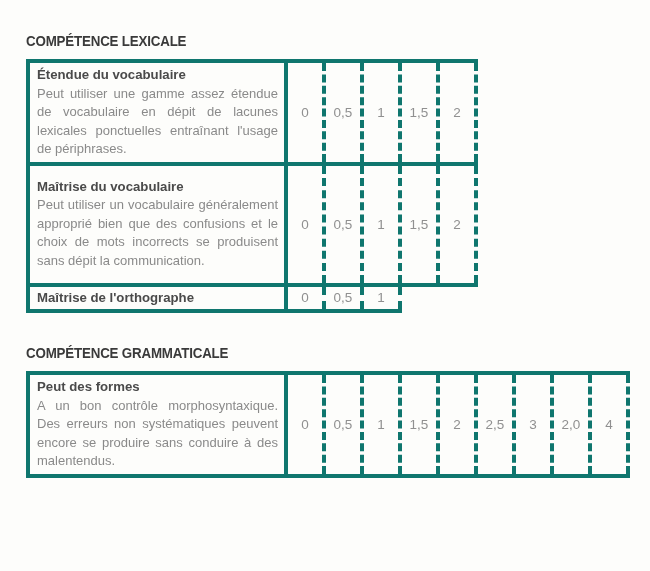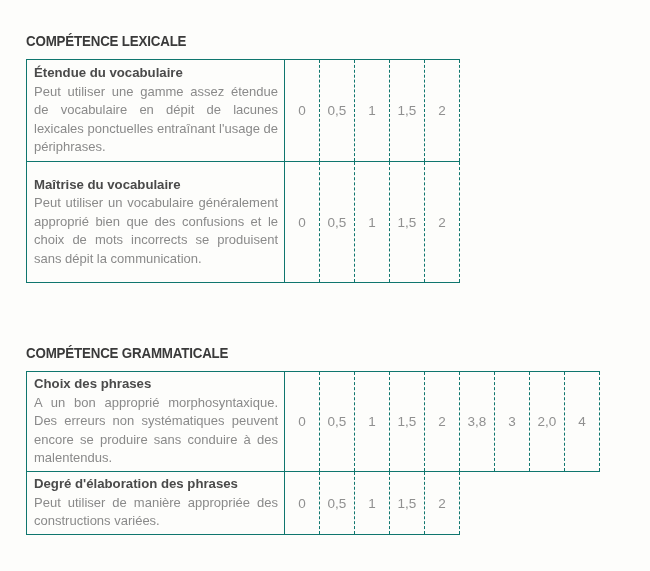--- a/index.html
+++ b/index.html
@@ -19,21 +19,21 @@
     transform: scaleX(0.92);
     transform-origin: left center;
   }
   table.grid {
     position: absolute;
     left: 26px;
     border-collapse: collapse;
     table-layout: fixed;
   }
   table.grid td {
-    border: 1px solid #0f766e;
+    border: 4px solid #0f766e;
     padding: 0;
     vertical-align: middle;
   }
   td.crit {
     width: 258px;
     padding: 3px 6px 3px 7px !important;
     font-size: 13px;
     line-height: 18.5px;
     color: #8a8a8a;
     text-align: justify;
@@ -80,51 +80,46 @@
     <td class="crit">
       <span class="name">Maîtrise du vocabulaire</span>
       <span>Peut utiliser un vocabulaire généralement approprié bien que des confusions et le choix de mots incorrects se produisent sans dépit la communication.</span>
     </td>
     <td class="score">0</td>
     <td class="score">0,5</td>
     <td class="score">1</td>
     <td class="score">1,5</td>
     <td class="score">2</td>
   </tr>
+  <tr style="height:23px;">
+    <td class="crit single">
+      <span class="name">Maîtrise de l'orthographe</span>
+    </td>
+    <td class="score">0</td>
+    <td class="score">0,5</td>
+    <td class="score">1</td>
+    <td class="empty"></td>
+    <td class="empty"></td>
+  </tr>
 </tbody>
   </table>
 
 <div class="section-title" style="top:345px;">COMPÉTENCE GRAMMATICALE</div>
 
 <table class="grid" style="top:371px;">
   <tbody>
       <tr style="height:100px;">
     <td class="crit">
-      <span class="name">Choix des phrases</span>
-      <span>A un bon approprié morphosyntaxique. Des erreurs non systématiques peuvent encore se produire sans conduire à des malentendus.</span>
+      <span class="name">Peut des formes</span>
+      <span>A un bon contrôle morphosyntaxique. Des erreurs non systématiques peuvent encore se produire sans conduire à des malentendus.</span>
     </td>
     <td class="score">0</td>
     <td class="score">0,5</td>
     <td class="score">1</td>
     <td class="score">1,5</td>
     <td class="score">2</td>
-    <td class="score">3,8</td>
+    <td class="score">2,5</td>
     <td class="score">3</td>
     <td class="score">2,0</td>
     <td class="score">4</td>
-  </tr>
-  <tr style="height:63px;">
-    <td class="crit">
-      <span class="name">Degré d'élaboration des phrases</span>
-      <span>Peut utiliser de manière appropriée des constructions variées.</span>
-    </td>
-    <td class="score">0</td>
-    <td class="score">0,5</td>
-    <td class="score">1</td>
-    <td class="score">1,5</td>
-    <td class="score">2</td>
-    <td class="empty"></td>
-    <td class="empty"></td>
-    <td class="empty"></td>
-    <td class="empty"></td>
   </tr>
 </tbody>
   </table>
 
 </body></html>

